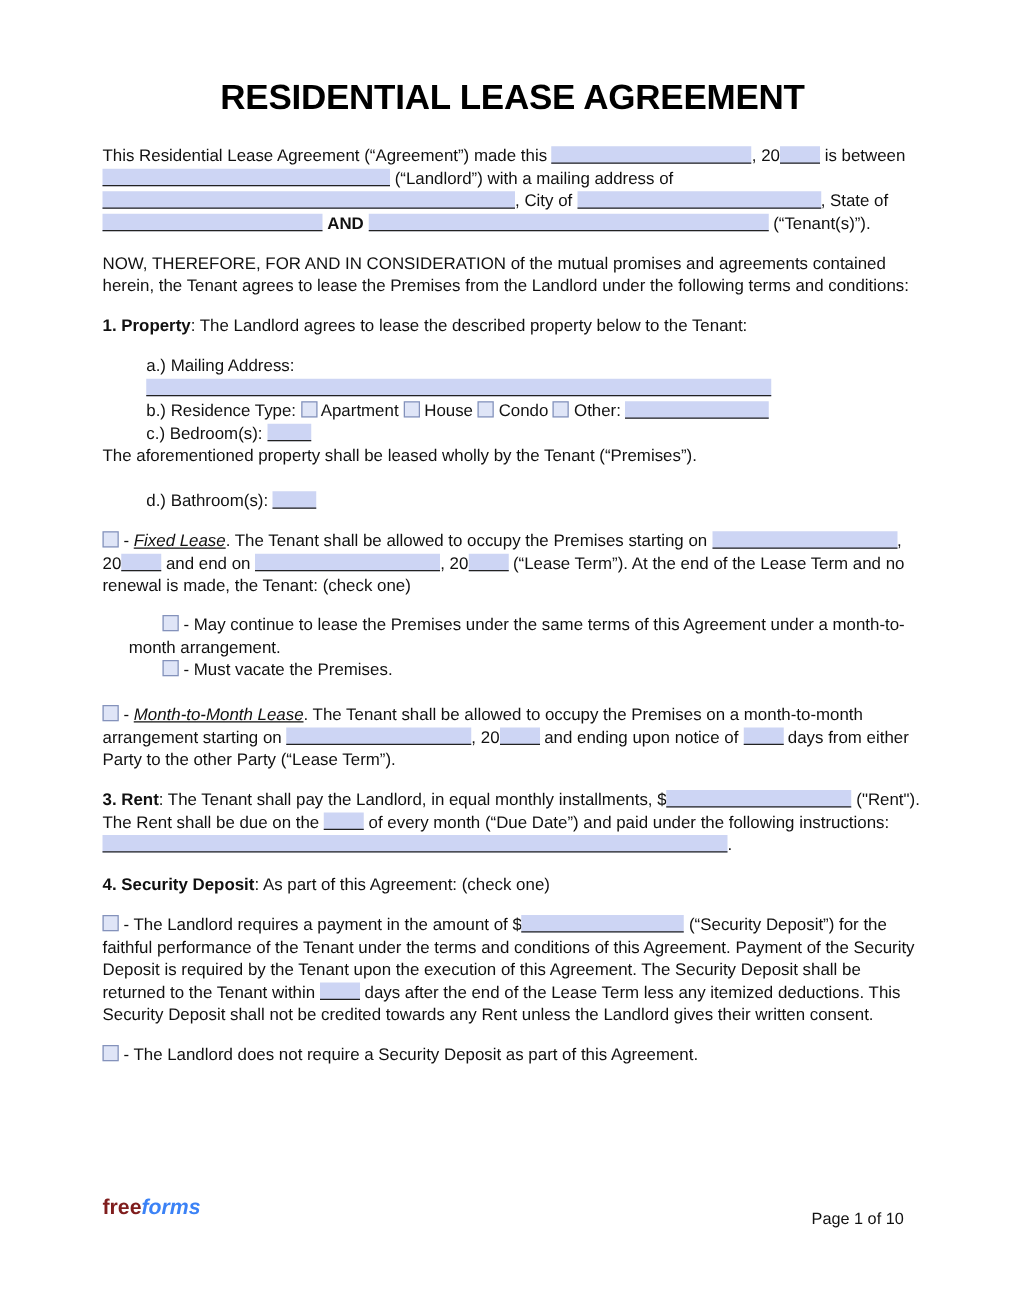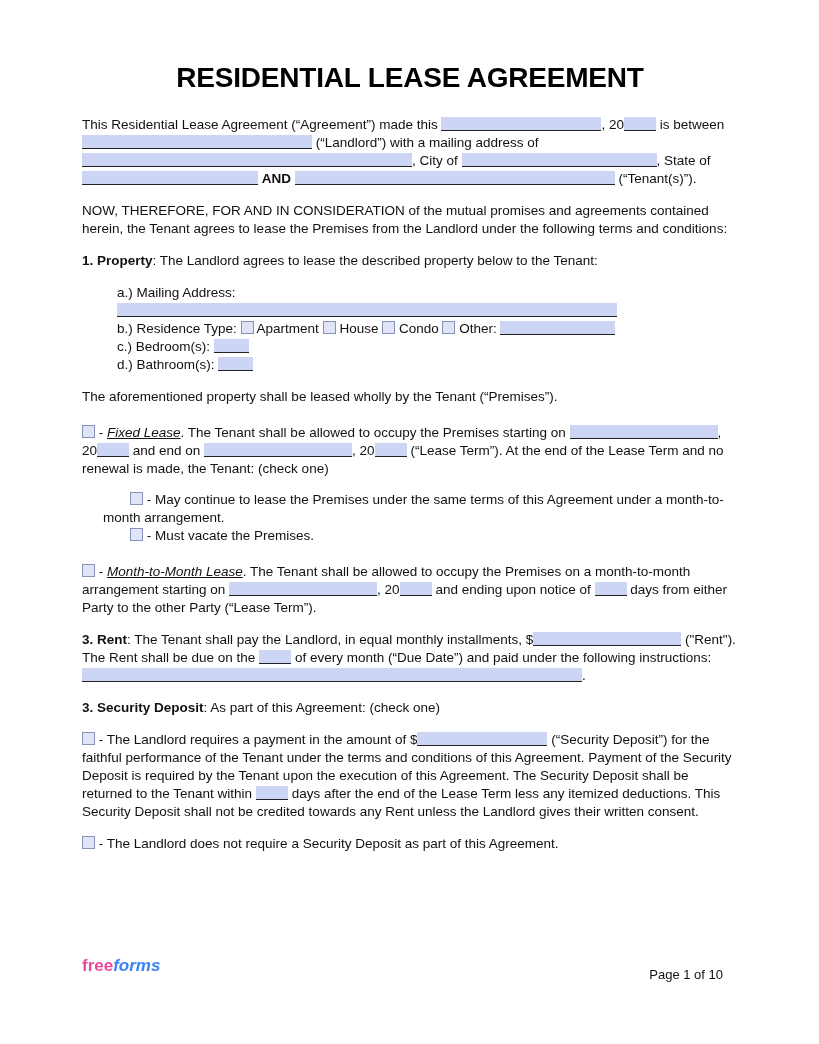--- a/index.html
+++ b/index.html
@@ -35,48 +35,48 @@
   .checkbox{
     display:inline-block;width:11px;height:11px;
     background:#dfe5f7;
     border:1px solid #8492bb;
     vertical-align:-1px;
   }
   .footer-logo{
     position:absolute;left:82px;top:956px;
     font-size:17px;font-weight:bold;line-height:20px;
   }
-  .logo-free{color:#ec4899;}
+  .logo-free{color:#7f1d1d;}
   .logo-forms{color:#3b82f6;font-style:italic;}
   .footer-page{
     position:absolute;right:96px;top:966px;
     font-size:13px;color:#111;text-align:right;
   }
 </style>
 </head>
 <body>
 
 <div class="page">
   <div class="content">
     <h1 class="doc-title">RESIDENTIAL LEASE AGREEMENT</h1>
     <div>
         <div class="para"><span>This Residential Lease Agreement (“Agreement”) made this </span><span class="field" style="width: 160px;"></span><span>, 20</span><span class="field" style="width: 32px;"></span><span> is between </span><span class="field" style="width: 230px;"></span><span> (“Landlord”) with a mailing address of </span><span class="field" style="width: 330px;"></span><span>, City of </span><span class="field" style="width: 195px;"></span><span>, State of </span><span class="field" style="width: 176px;"></span><span> </span><span class="bold">AND</span><span> </span><span class="field" style="width: 320px;"></span><span> (“Tenant(s)”).</span></div>
         <div class="para"><span>NOW, THEREFORE, FOR AND IN CONSIDERATION of the mutual promises and agreements contained herein, the Tenant agrees to lease the Premises from the Landlord under the following terms and conditions:</span></div>
         <div class="para"><span class="bold">1. Property</span><span>: The Landlord agrees to lease the described property below to the Tenant:</span></div>
         <div class="para list"><span>a.) Mailing Address: </span><span class="field" style="width: 500px;"></span></div>
         <div class="para list"><span>b.) Residence Type: </span><span class="checkbox"></span><span> Apartment </span><span class="checkbox"></span><span> House </span><span class="checkbox"></span><span> Condo </span><span class="checkbox"></span><span> Other: </span><span class="field" style="width: 115px;"></span></div>
         <div class="para list"><span>c.) Bedroom(s): </span><span class="field" style="width: 35px;"></span></div>
+        <div class="para gap2"><span>The aforementioned property shall be leased wholly by the Tenant (“Premises”).</span></div>
         <div class="para list listend"><span>d.) Bathroom(s): </span><span class="field" style="width: 35px;"></span></div>
-        <div class="para gap2"><span>The aforementioned property shall be leased wholly by the Tenant (“Premises”).</span></div>
         <div class="para tight"><span class="checkbox"></span><span> - </span><span class="iu">Fixed Lease</span><span>. The Tenant shall be allowed to occupy the Premises starting on </span><span class="field" style="width: 148px;"></span><span>, 20</span><span class="field" style="width: 32px;"></span><span> and end on </span><span class="field" style="width: 148px;"></span><span>, 20</span><span class="field" style="width: 32px;"></span><span> (“Lease Term”). At the end of the Lease Term and no renewal is made, the Tenant: (check one)</span></div>
         <div class="para sub tight"><span class="checkbox"></span><span> - May continue to lease the Premises under the same terms of this Agreement under a month-to-month arrangement.</span></div>
         <div class="para sub gap2"><span class="checkbox"></span><span> - Must vacate the Premises.</span></div>
         <div class="para"><span class="checkbox"></span><span> - </span><span class="iu">Month-to-Month Lease</span><span>. The Tenant shall be allowed to occupy the Premises on a month-to-month arrangement starting on </span><span class="field" style="width: 148px;"></span><span>, 20</span><span class="field" style="width: 32px;"></span><span> and ending upon notice of </span><span class="field" style="width: 32px;"></span><span> days from either Party to the other Party (“Lease Term”).</span></div>
         <div class="para"><span class="bold">3. Rent</span><span>: The Tenant shall pay the Landlord, in equal monthly installments, $</span><span class="field" style="width: 148px;"></span><span> ("Rent"). The Rent shall be due on the </span><span class="field" style="width: 32px;"></span><span> of every month (“Due Date”) and paid under the following instructions: </span><span class="field" style="width: 500px;"></span><span>.</span></div>
-        <div class="para"><span class="bold">3. Security Deposit</span><span>: As part of this Agreement: (check one)</span></div>
+        <div class="para"><span class="bold">4. Security Deposit</span><span>: As part of this Agreement: (check one)</span></div>
         <div class="para"><span class="checkbox"></span><span> - The Landlord requires a payment in the amount of $</span><span class="field" style="width: 130px;"></span><span> (“Security Deposit”) for the faithful performance of the Tenant under the terms and conditions of this Agreement. Payment of the Security Deposit is required by the Tenant upon the execution of this Agreement. The Security Deposit shall be returned to the Tenant within </span><span class="field" style="width: 32px;"></span><span> days after the end of the Lease Term less any itemized deductions. This Security Deposit shall not be credited towards any Rent unless the Landlord gives their written consent.</span></div>
         <div class="para"><span class="checkbox"></span><span> - The Landlord does not require a Security Deposit as part of this Agreement.</span></div>
       </div>
   </div>
 
   <div class="footer-logo"><span class="logo-free">free</span><span class="logo-forms">forms</span></div>
   <div class="footer-page">Page 1 of 10</div>
 </div>
 
 </body></html>

